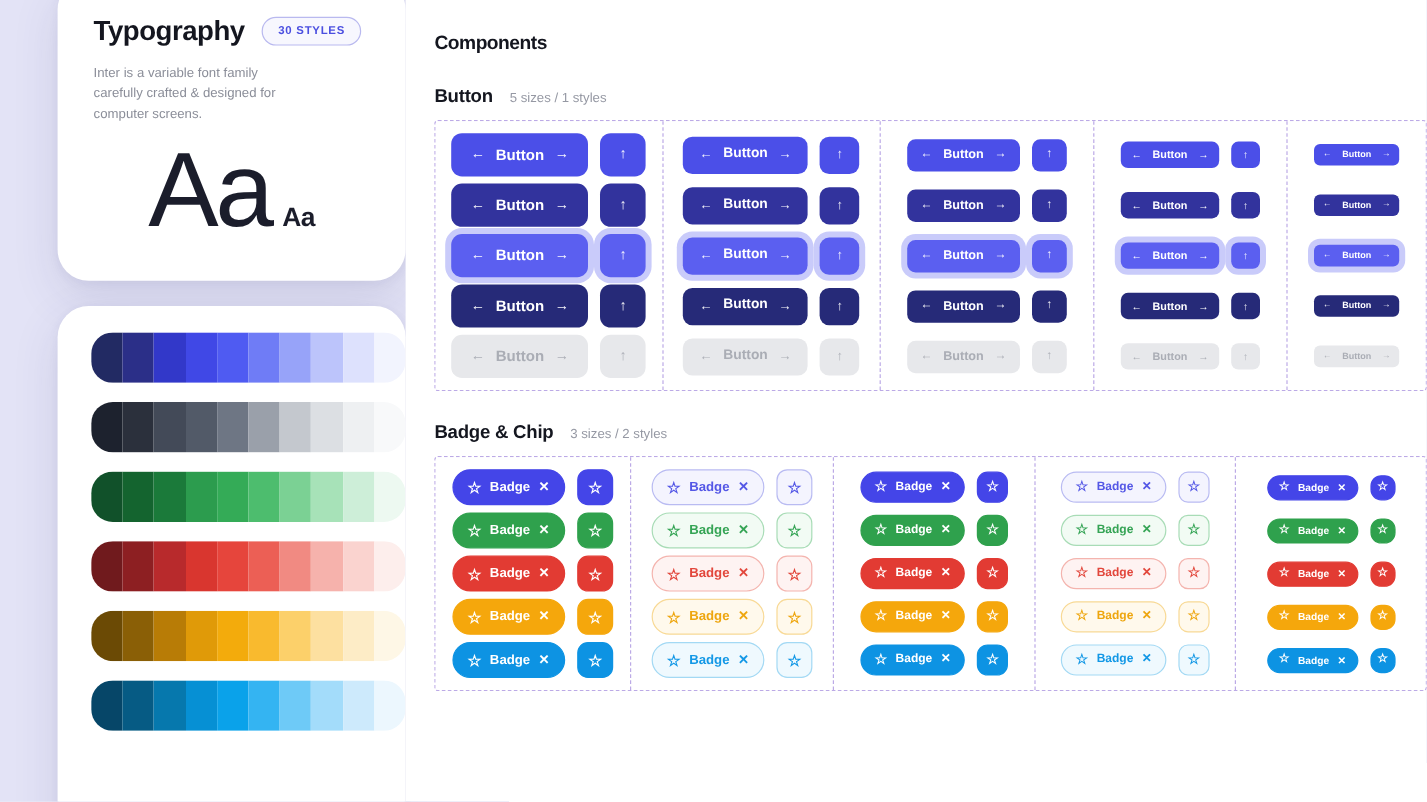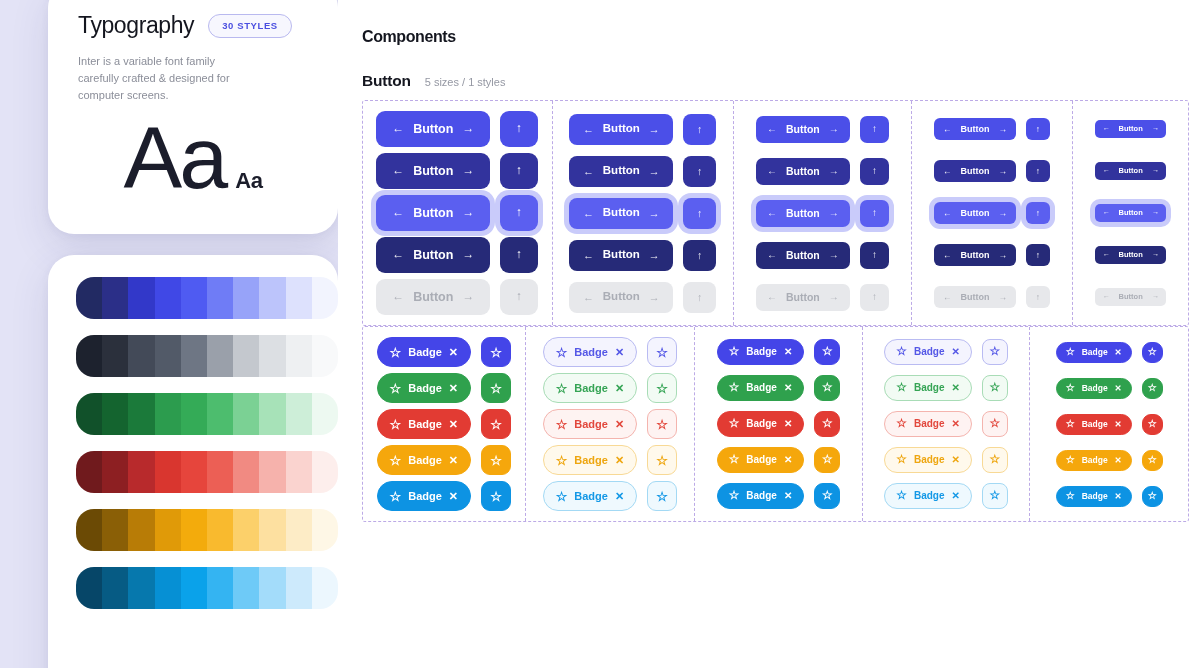--- a/index.html
+++ b/index.html
@@ -18,21 +18,21 @@
 
   .card {
     position: absolute; left: 48px; width: 290px;
     background: #fff; border-radius: 26px;
     box-shadow: 0 14px 38px rgba(60,60,120,.13), 0 2px 8px rgba(60,60,120,.06);
   }
   .card-typography { top: -18px; height: 252px; }
   .card-colors { top: 255px; height: 470px; }
 
   .card-head { display: flex; align-items: center; gap: 14px; padding: 30px 0 0 30px; }
-  .card-title { font-size: 23px; font-weight: 400; color: #14161f; letter-spacing: -.4px; }
+  .card-title { font-size: 23px; font-weight: 700; color: #14161f; letter-spacing: -.4px; }
 
   .style-pill {
     border: 1.3px solid #b9b9ef; border-radius: 999px;
     padding: 5px 13px 6px; background: #f7f7fe;
     font-size: 9.5px; font-weight: 700; color: #4b4fe0; letter-spacing: .6px;
     white-space: nowrap;
   }
 
   .typo-desc {
     padding: 14px 30px 0 30px; font-size: 11px; line-height: 1.55;
@@ -473,20 +473,24 @@
           <div class="row">
             <button class="btn txt disabled">
               <span class="arr">←</span>
               <span class="lbl">Button</span>
               <span class="arr">→</span>
             </button>
           </div>
         </div>
       </div>
 
+    <div class="sub-head">
+      <div class="sub-title">Badge &amp; Chip</div>
+      <div class="sub-meta">3 sizes / 2 styles</div>
+    </div>
     <div class="grid" id="badge-grid">
         <div class="col" style="width: 163px;">
           <div class="row">
             <div class="badge txt b1 solid" style="background: rgb(68, 69, 232); color: rgb(255, 255, 255); border-color: rgb(68, 69, 232);">
               <span class="star">☆</span>
               <span class="btxt">Badge</span>
               <span class="x">✕</span>
             </div>
             <div class="badge ico b1 solid" style="background: rgb(68, 69, 232); color: rgb(255, 255, 255); border-color: rgb(68, 69, 232);">
               <span class="star">☆</span>

